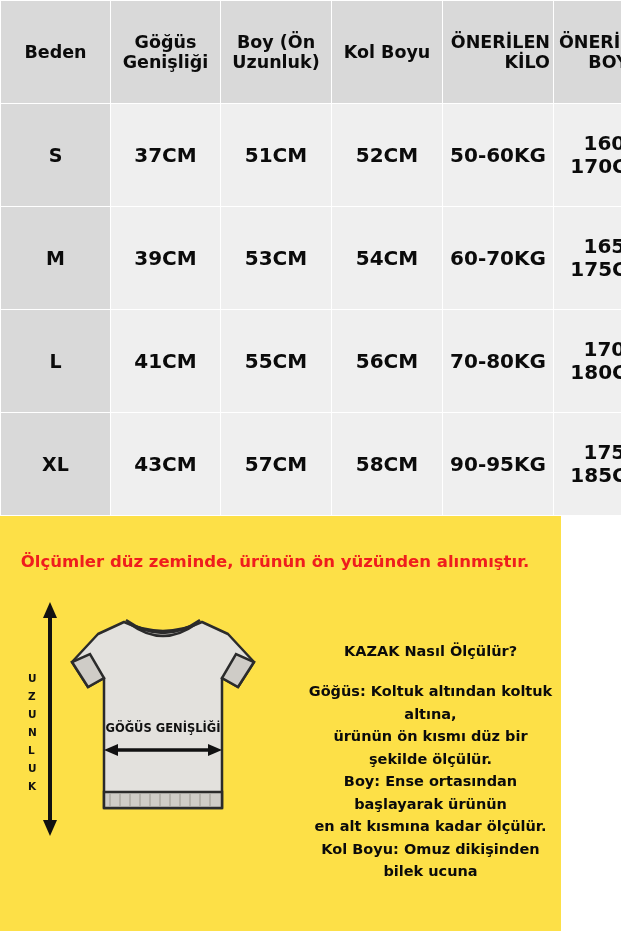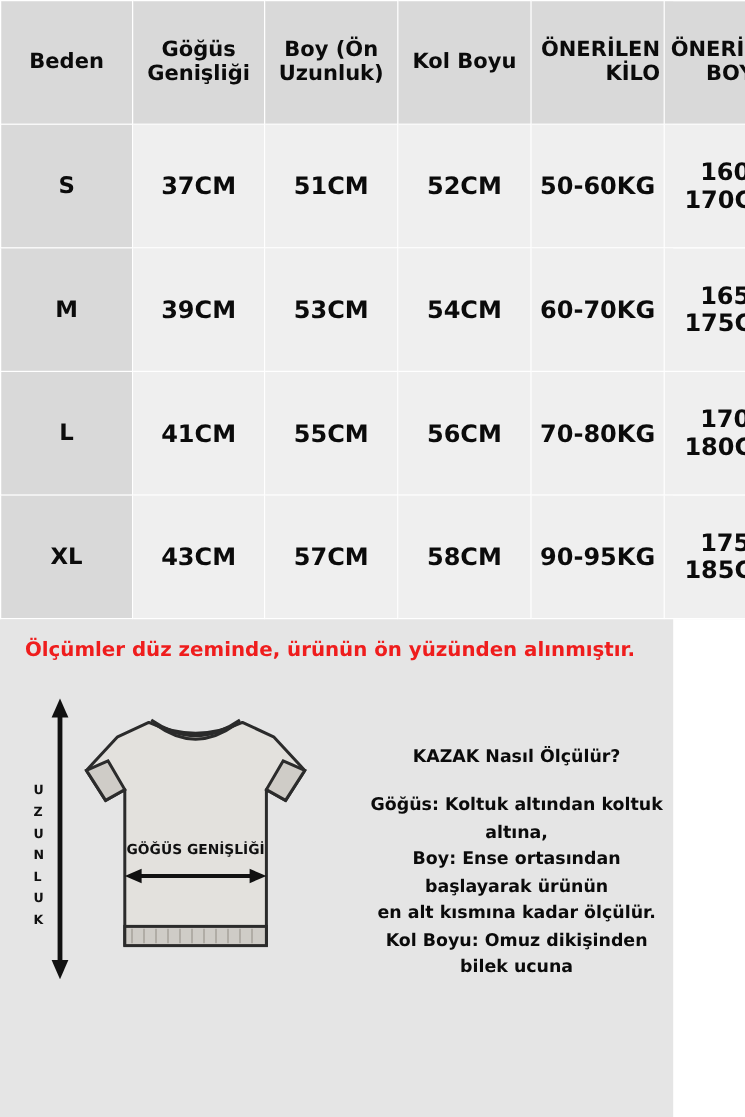--- a/index.html
+++ b/index.html
@@ -11,21 +11,21 @@
     height: 931px;
     background: #ffffff;
     font-family: "DejaVu Sans", sans-serif;
     color: #111111;
     overflow: hidden;
   }
   .page {
     width: 561px;
     height: 931px;
     position: relative;
-    background: #e5e5e5;
+    background: #fde047;
   }
 
   
   table.size-table {
     width: 621px;
     border-collapse: collapse;
     table-layout: fixed;
   }
   table.size-table th,
   table.size-table td {
@@ -57,20 +57,21 @@
   tbody td.c-val {
     background: #efefef;
     font-size: 20px;
     line-height: 1.15;
   }
 
   
   .notes {
     padding: 14px 21px 0 10px;
     text-align: center;
+    margin-top: 20px;
   }
   .note-red {
     color: #ef1d1d;
     font-weight: bold;
     font-size: 16.5px;
     line-height: 1.45;
     margin: 0;
   }
   .note-dark {
     color: #0b0b0b;
@@ -212,20 +213,21 @@
           <polygon points="98,158 112,152 112,164" fill="#111"></polygon>
           <polygon points="216,158 202,152 202,164" fill="#111"></polygon>
         </g>
         <text x="157" y="140" text-anchor="middle" font-family="DejaVu Sans, sans-serif" font-size="11.5" font-weight="bold" fill="#111">GÖĞÜS GENİŞLİĞİ</text>
       </svg>
     </div>
 
     <div class="desc">
       <span class="title">KAZAK Nasıl Ölçülür?</span>
       <span class="line">Göğüs: Koltuk altından koltuk altına,</span>
+      <span class="line">ürünün ön kısmı düz bir şekilde ölçülür.</span>
       <span class="line">Boy: Ense ortasından başlayarak ürünün</span>
       <span class="line">en alt kısmına kadar ölçülür.</span>
       <span class="line">Kol Boyu: Omuz dikişinden bilek ucuna</span>
 
     </div>
 
   </div>
 </div>
 
 </body></html>

